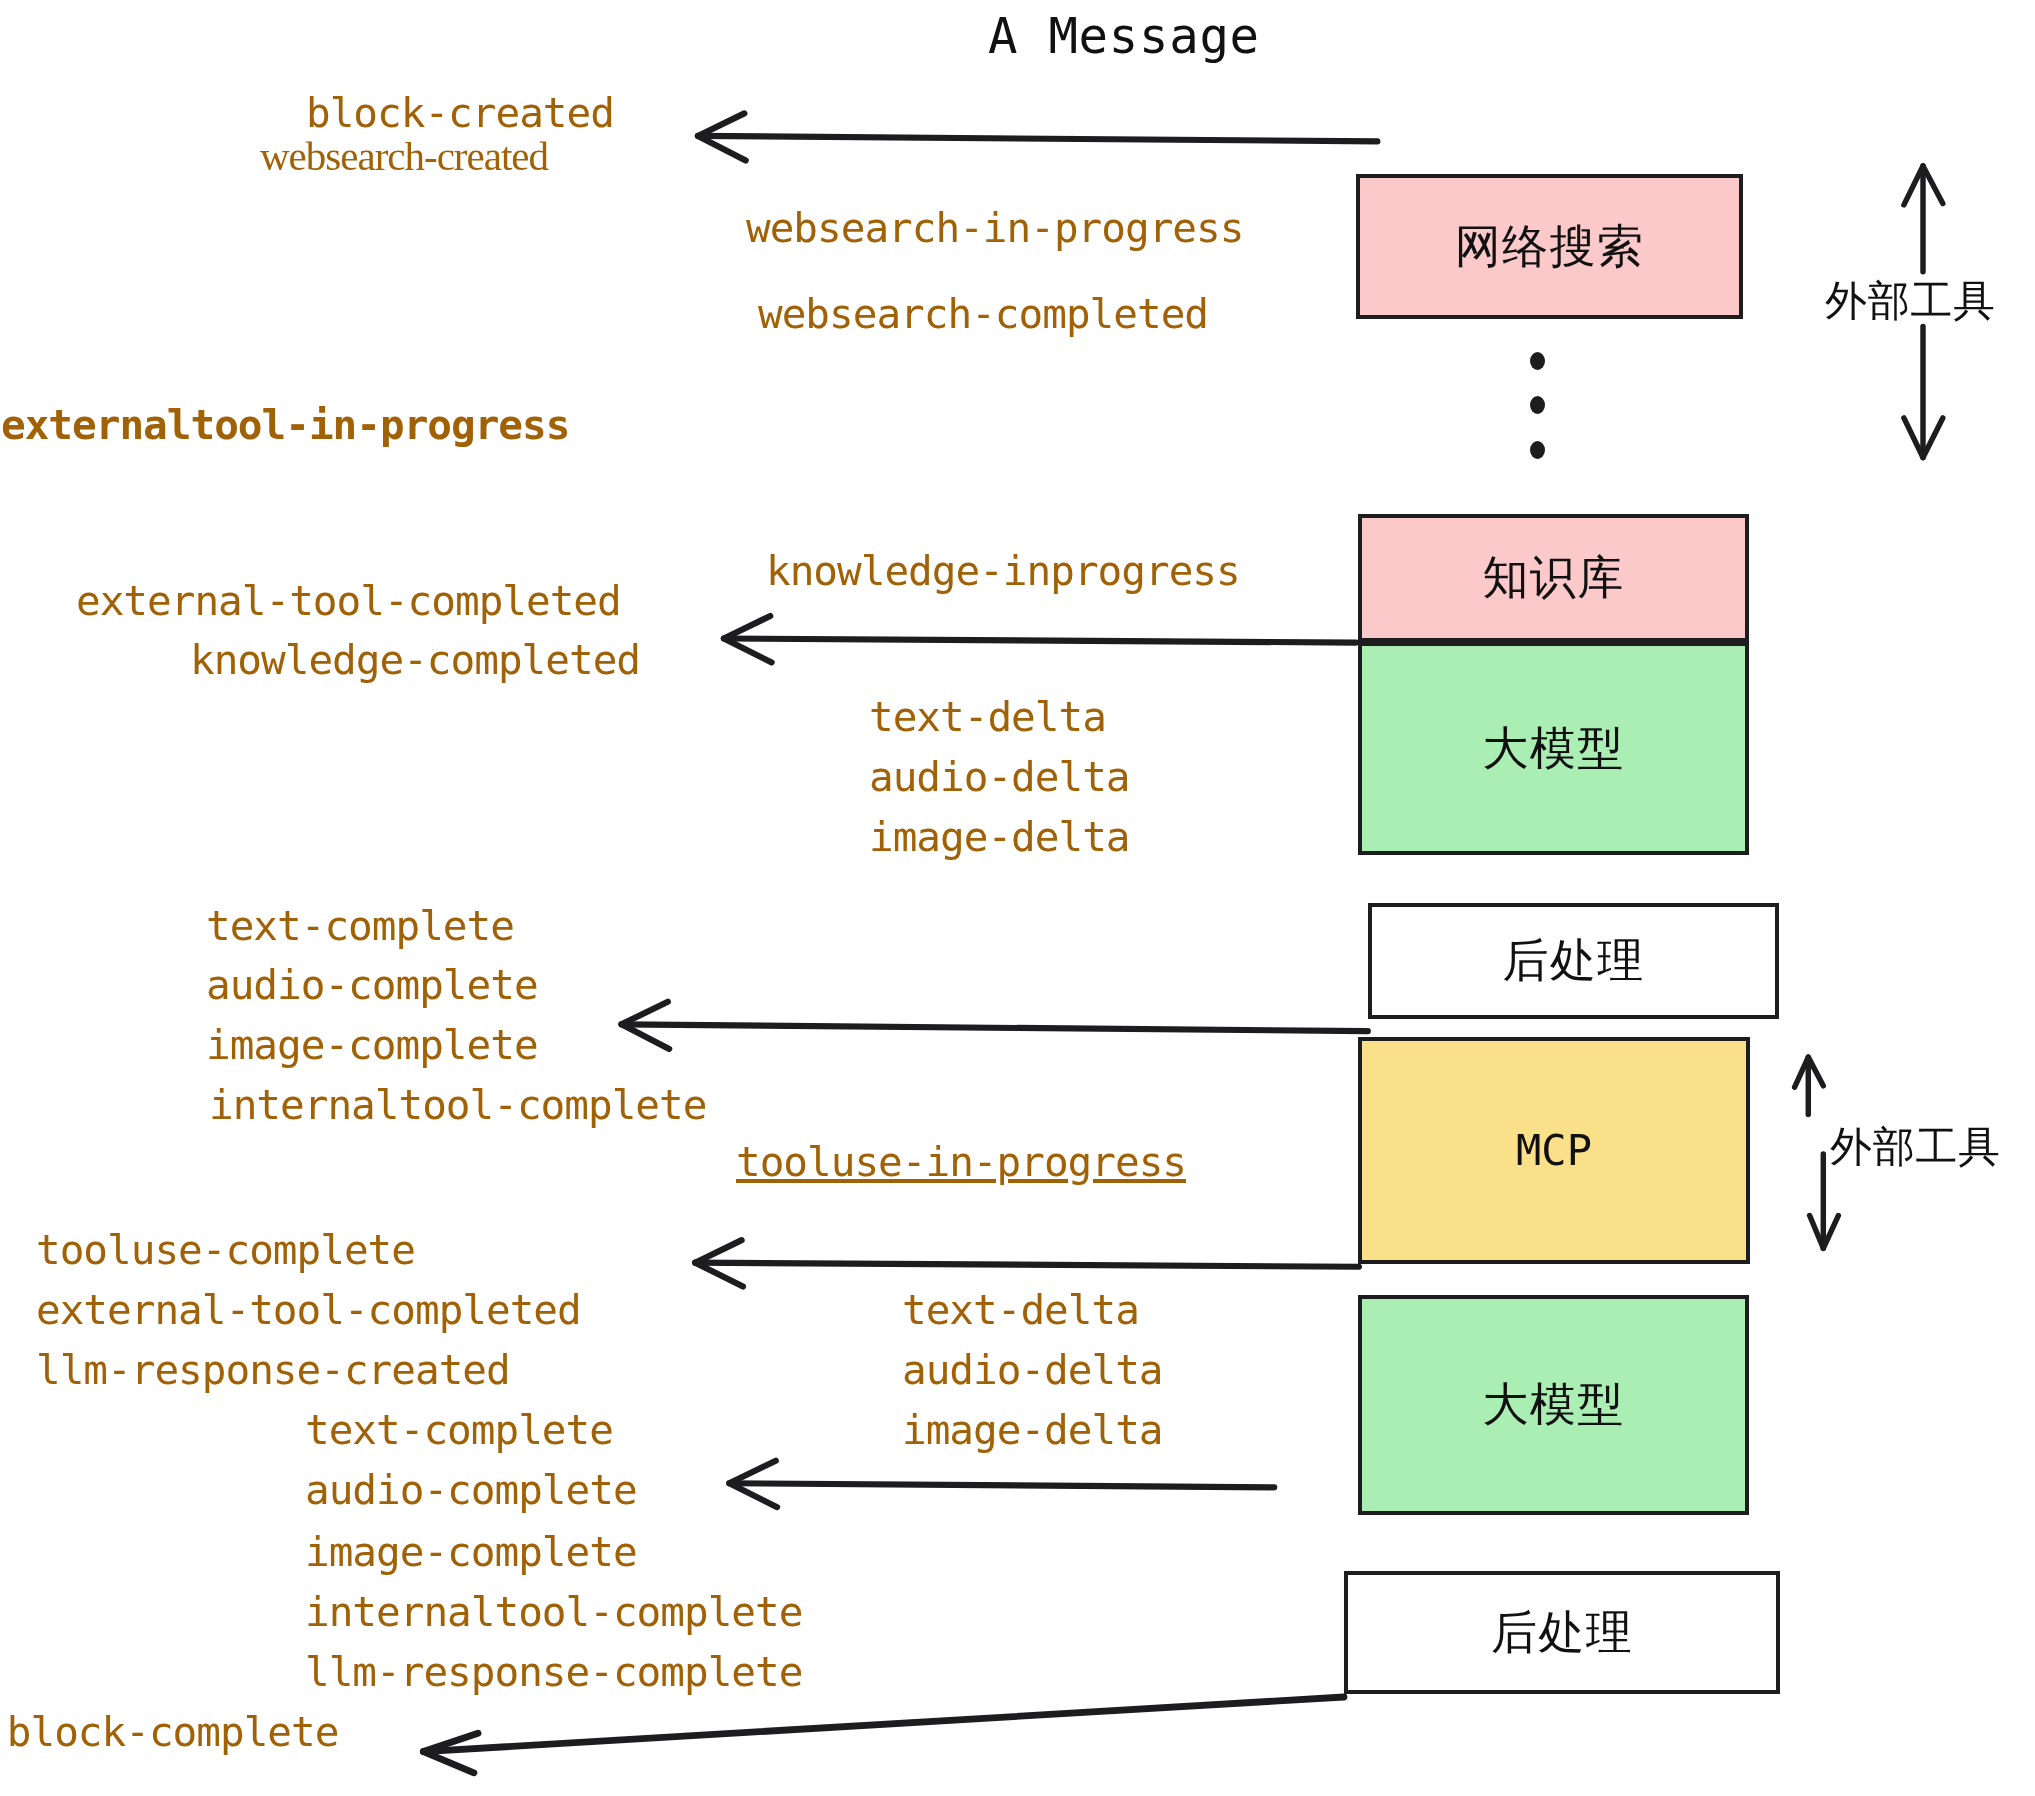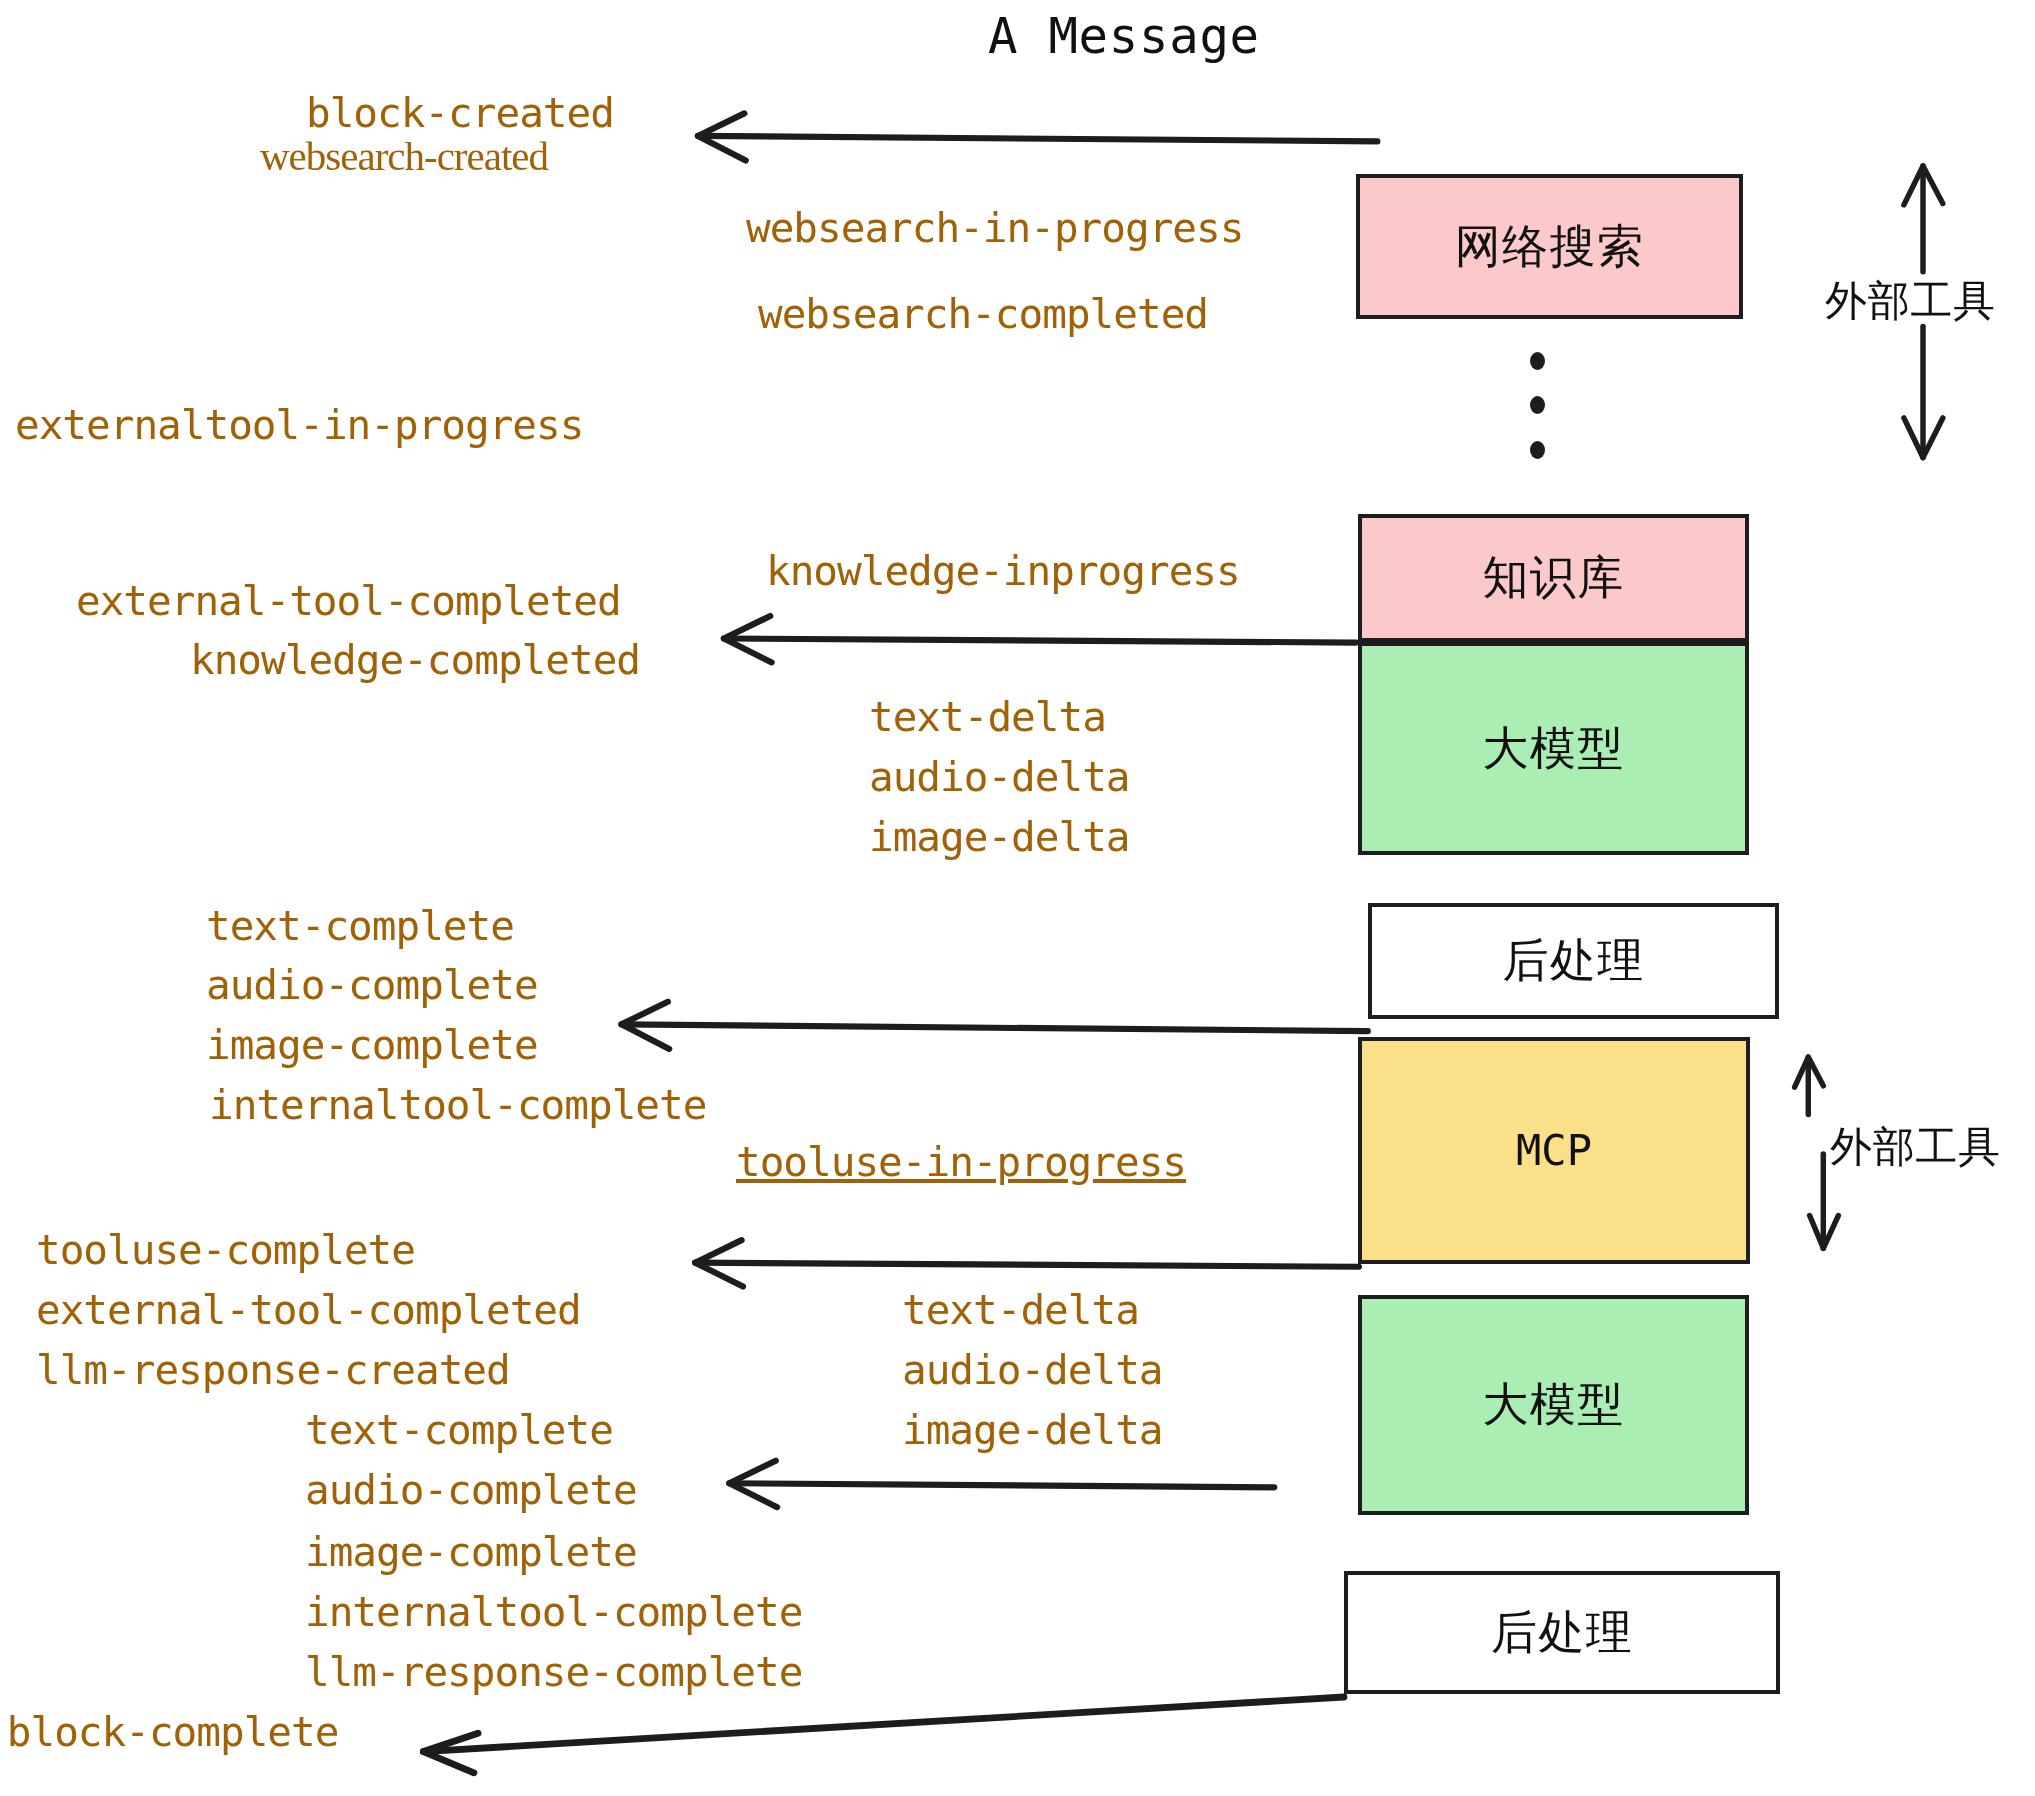--- a/index.html
+++ b/index.html
@@ -131,21 +131,21 @@
       <line x1="2670" y1="1690" x2="2670" y2="1828" stroke-width="8"></line>
       <path d="M 2670 1828 L 2650 1780 M 2670 1828 L 2692 1780" stroke-width="8"></path>
     </g>
   </svg>
 
   <div>
     <div class="evt" style="left:306px;  top:83px;">block-created</div>
     <div class="evt" style="left:260px;  top:126px;font-family:Liberation Serif, serif;">websearch-created</div>
     <div class="evt" style="left:746px; top:198px;">websearch-in-progress</div>
     <div class="evt" style="left:758px; top:284px;">websearch-completed</div>
-    <div class="evt" style="left:15px;   top:395px;">externaltool-in-progress</div>
+    <div class="evt" style="left:1px;   top:395px;font-weight:bold;">externaltool-in-progress</div>
     <div class="evt" style="left:766px; top:541px;">knowledge-inprogress</div>
     <div class="evt" style="left:76px;  top:571px;">external-tool-completed</div>
     <div class="evt" style="left:190px;  top:630px;">knowledge-completed</div>
     <div class="evt" style="left:869px; top:687px;">text-delta</div>
     <div class="evt" style="left:869px; top:747px;">audio-delta</div>
     <div class="evt" style="left:869px; top:807px;">image-delta</div>
     <div class="evt" style="left:206px;  top:896px;">text-complete</div>
     <div class="evt" style="left:206px;  top:955px;">audio-complete</div>
     <div class="evt" style="left:206px;  top:1015px;">image-complete</div>
     <div class="evt" style="left:209px;  top:1075px;">internaltool-complete</div>

